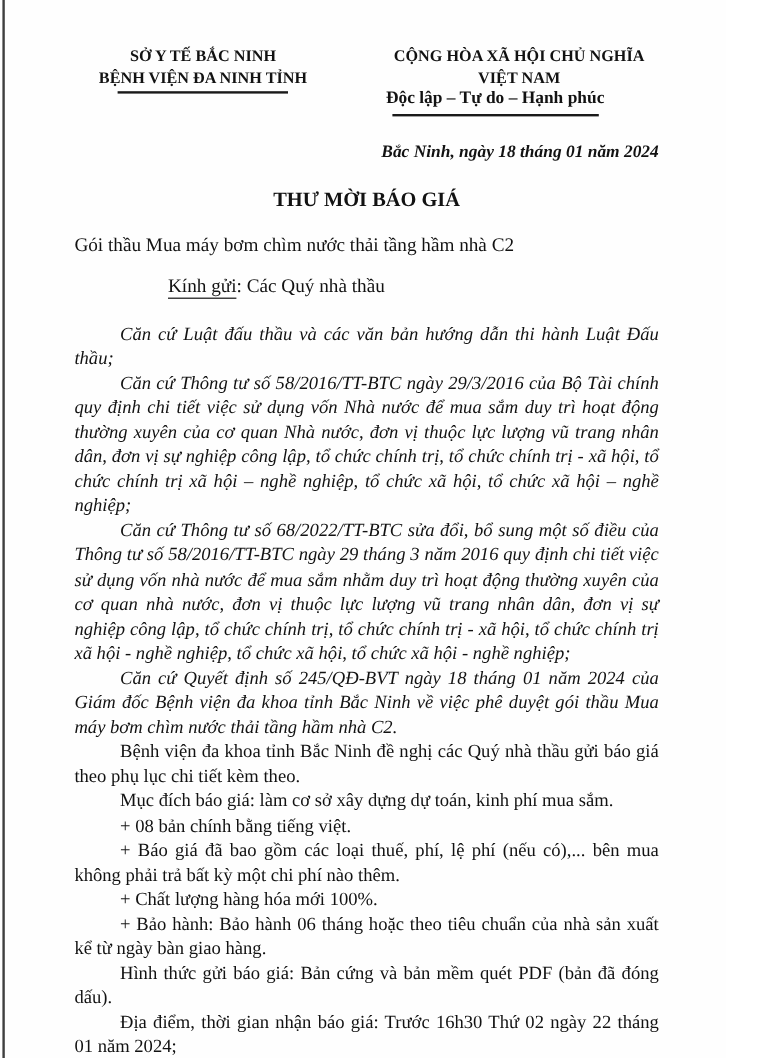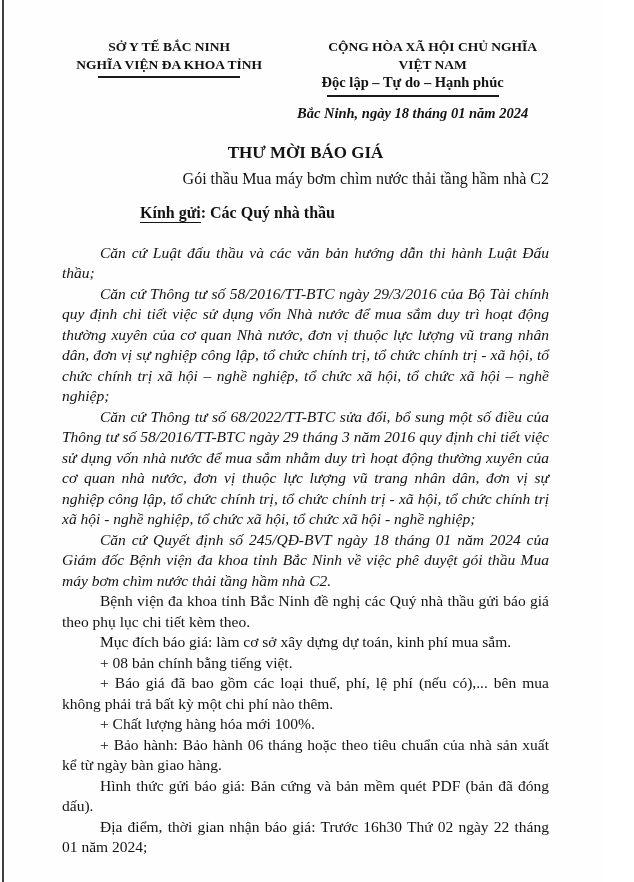--- a/index.html
+++ b/index.html
@@ -53,45 +53,45 @@
   }
   .rule {
     height: 1.5px;
     background: #1a1a1a;
     margin: 3px auto 0 auto;
   }
   .rule-left { width: 142px; }
   .rule-right { width: 172px; }
 
   .dateline {
-    margin-top: 8px;
+    margin-top: 22px;
     font-weight: bold;
     font-style: italic;
     font-size: 14.5px;
-    text-align: center;
+    text-align: right;
   }
 
   .title {
     margin-top: 20px;
     text-align: center;
     font-weight: bold;
     font-size: 17px;
     line-height: 21px;
   }
   .subtitle {
-    margin-top: 6px;
-    text-align: right;
+    margin-top: 18px;
+    text-align: left;
     font-size: 16px;
     line-height: 20px;
   }
 
   .salutation {
     margin-top: 15px;
     padding-left: 78px;
-    font-weight: bold;
+    font-weight: normal;
     font-size: 16px;
   }
   .salutation .label {
     border-bottom: 1.5px solid #121212;
     padding-bottom: 1px;
   }
 
   .body-block { margin-top: 21px; }
   .para {
     margin: 0;
@@ -104,21 +104,21 @@
 </style>
 </head>
 <body>
 
 <div class="page">
   <div class="edge-line"></div>
 
   <div class="hdr">
     <div class="hdr-left">
       <div>SỞ Y TẾ BẮC NINH</div>
-      <div>NGHĨA VIỆN ĐA KHOA TỈNH</div>
+      <div>BỆNH VIỆN ĐA NINH TỈNH</div>
       <div class="rule rule-left"></div>
     </div>
     <div class="hdr-right">
       <div class="line1">CỘNG HÒA XÃ HỘI CHỦ NGHĨA VIỆT NAM</div>
       <div class="line2">Độc lập – Tự do – Hạnh phúc</div>
       <div class="rule rule-right"></div>
       <div class="dateline">Bắc Ninh, ngày 18 tháng 01 năm 2024</div>
     </div>
   </div>
 

